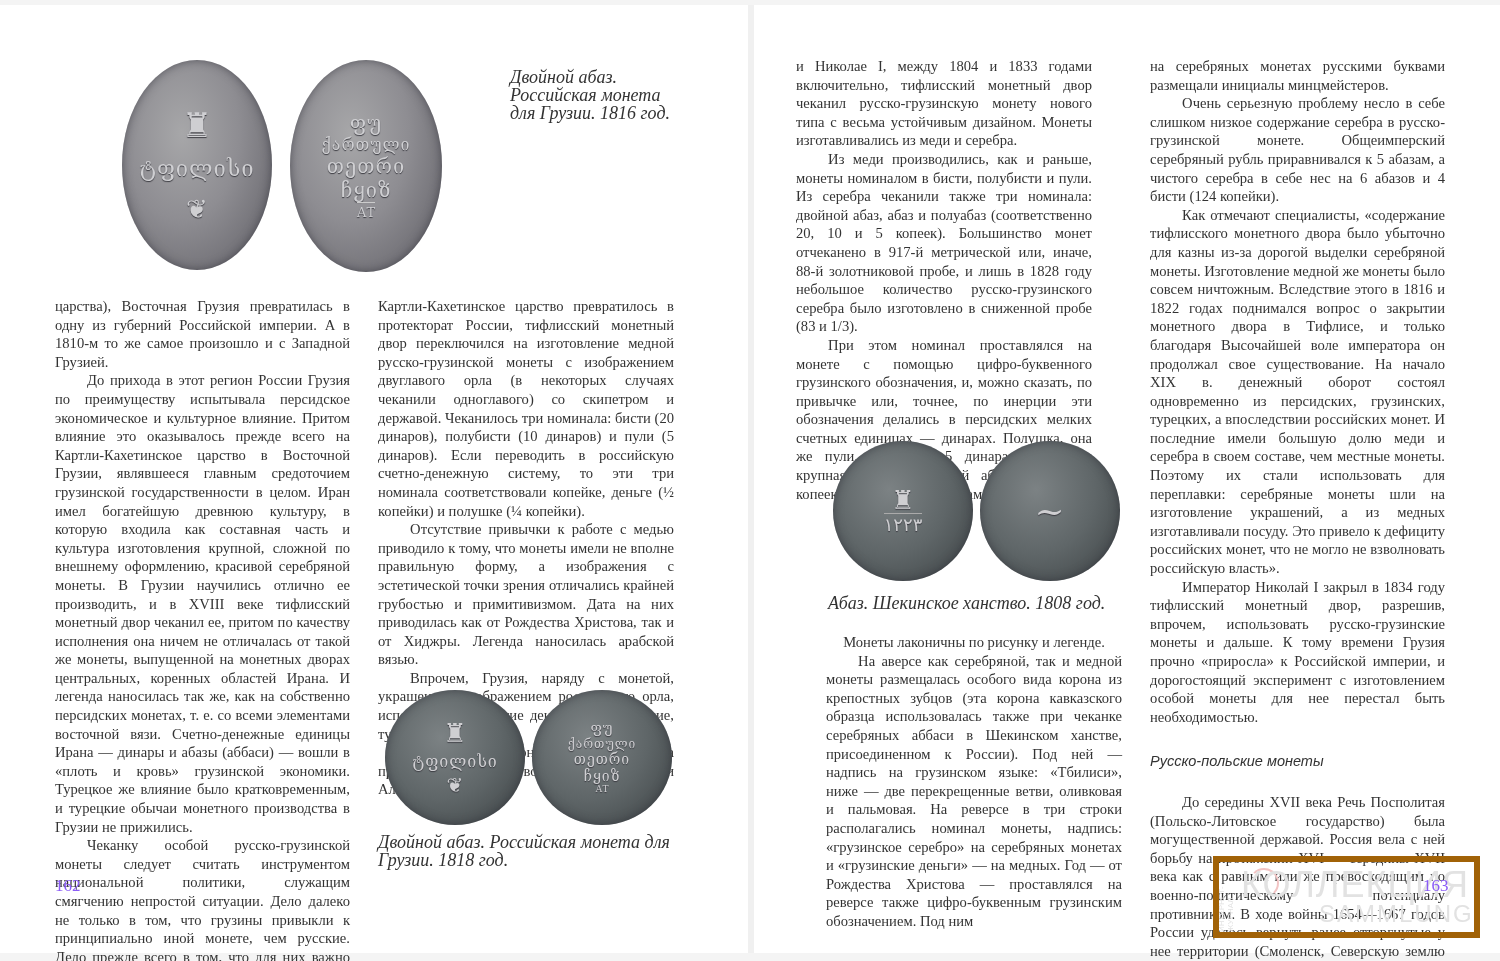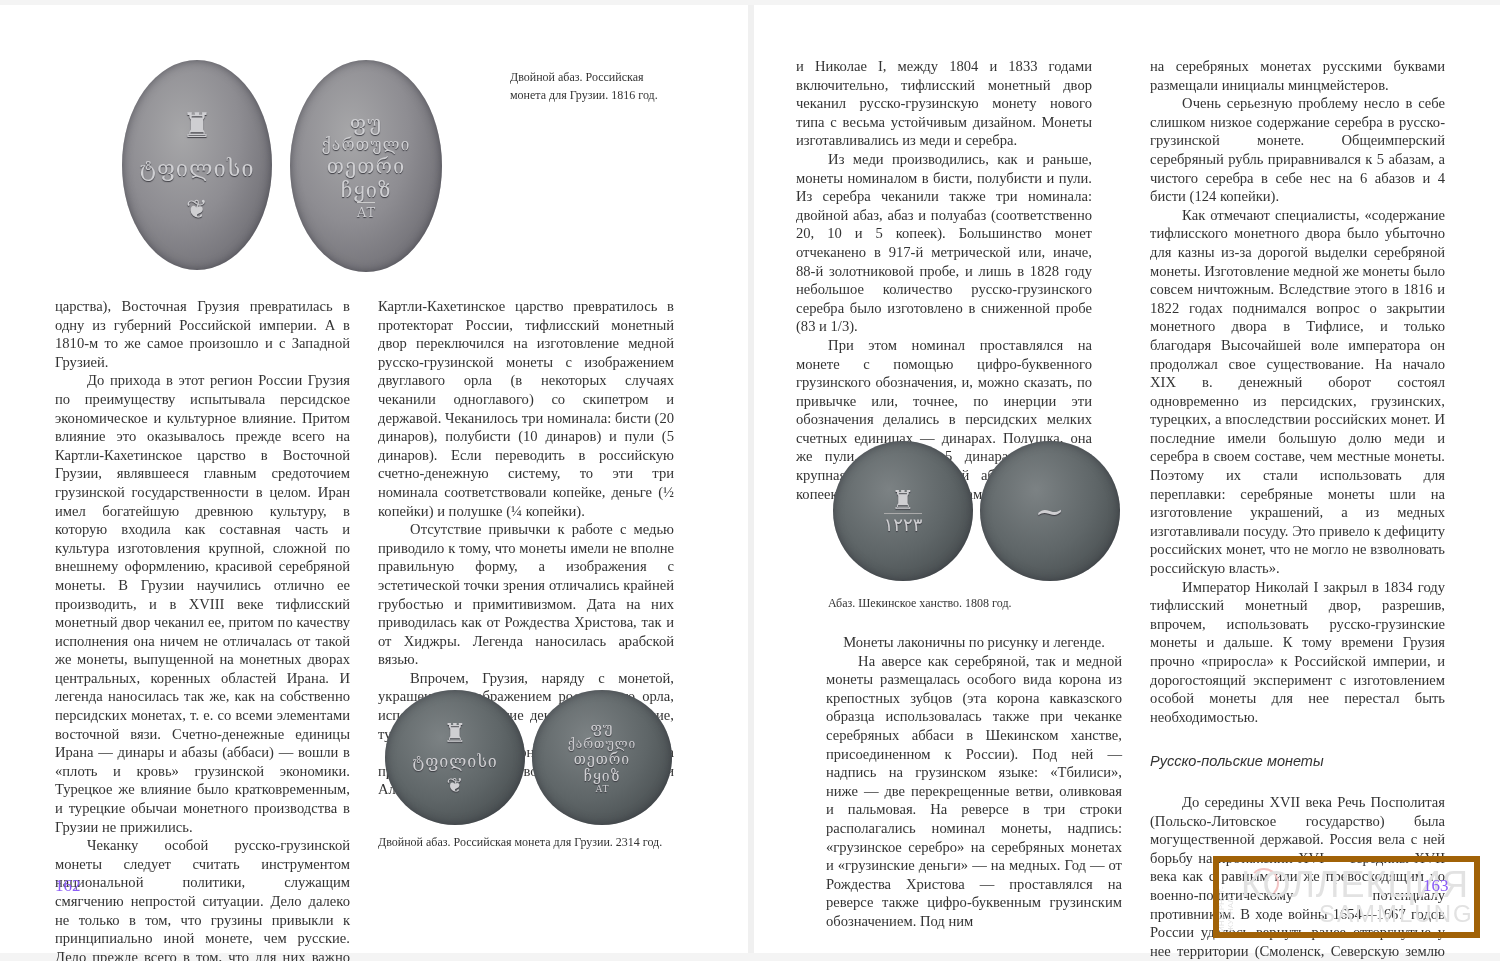--- a/index.html
+++ b/index.html
@@ -14,22 +14,22 @@
 
   .col {
     position:absolute; font-family:"Liberation Serif", serif; font-size:14.6px; line-height:18.6px;
     text-align:justify; color:#333;
   }
   .col p { margin:0; text-indent:0; }
   .col p.ind { text-indent:2.2em; }
   .col p.cont { text-indent:0; }
 
   .caption {
-    position:absolute; font-family:"Liberation Serif", serif; 
-    font-size:12px; line-height:18px; color:#333;
+    position:absolute; font-family:"Liberation Serif", serif; font-style:italic;
+    font-size:18px; line-height:18px; color:#333;
   }
   .pagenum { position:absolute; font-family:"Liberation Serif", serif; font-size:17px; color:#8b5cf6; }
   .section-heading {
     font-family:"Liberation Sans", sans-serif; font-style:italic; font-size:14.5px; color:#333;
     margin:26px 0 22px 0;
   }
 
   .coin {
     position:absolute; border-radius:50%;
     background:radial-gradient(ellipse at 40% 35%, #a7a7a9 0%, #8e8d92 45%, #6f6e74 80%, #55545a 100%);
@@ -95,21 +95,21 @@
   <span class="leg" style="font-size:16px;margin-top:6px;">ტფილისი</span>
   <span class="branch" style="font-size:20px;margin-top:4px;">❦</span>
 </div>
 <div class="coin dark" style="left:532px;top:690px;width:140px;height:135px;">
   <span class="leg" style="font-size:14px;">ფუ</span>
   <span class="leg" style="font-size:12px;">ქართული</span>
   <span class="leg" style="font-size:14px;">თეთრი</span>
   <span class="leg" style="font-size:14px;">ჩყიზ</span>
   <span class="sm" style="font-size:9px;">АТ</span>
 </div>
-<div class="caption" style="left:378px;top:833px;width:300px;">Двойной абаз. Российская монета для Грузии. 2314 год.</div>
+<div class="caption" style="left:378px;top:833px;width:300px;">Двойной абаз. Российская монета для Грузии. 1818 год.</div>
 
 <div class="pagenum" style="left:55px;top:876px;">162</div>
 
 <div class="col" style="left:796px;top:57px;width:296px;">
   <p class="cont">и Николае I, между 1804 и 1833 годами включительно, тифлисский монетный двор чеканил русско-грузинскую монету нового типа с весьма устойчивым дизайном. Монеты изготавливались из меди и серебра.</p>
   <p class="ind">Из меди производились, как и раньше, монеты номиналом в бисти, полубисти и пули. Из серебра чеканили также три номинала: двойной абаз, абаз и полуабаз (соответственно 20, 10 и 5 копеек). Большинство монет отчеканено в 917-й метрической или, иначе, 88-й золотниковой пробе, и лишь в 1828 году небольшое количество русско-грузинского серебра было изготовлено в сниженной пробе (83 и 1/3).</p>
   <p class="ind">При этом номинал проставлялся на монете с помощью цифро-буквенного грузинского обозначения, и, можно сказать, по привычке или, точнее, по инерции эти обозначения делались в персидских мелких счетных единицах — динарах. Полушка, она же пули, равнялась 5 динарам. А самая крупная монета, двойной абаз, он же 20 копеек, равнялся 400 динарам.</p>
 </div>
 
 <div class="coin dark" style="left:833px;top:441px;width:140px;height:140px;">

